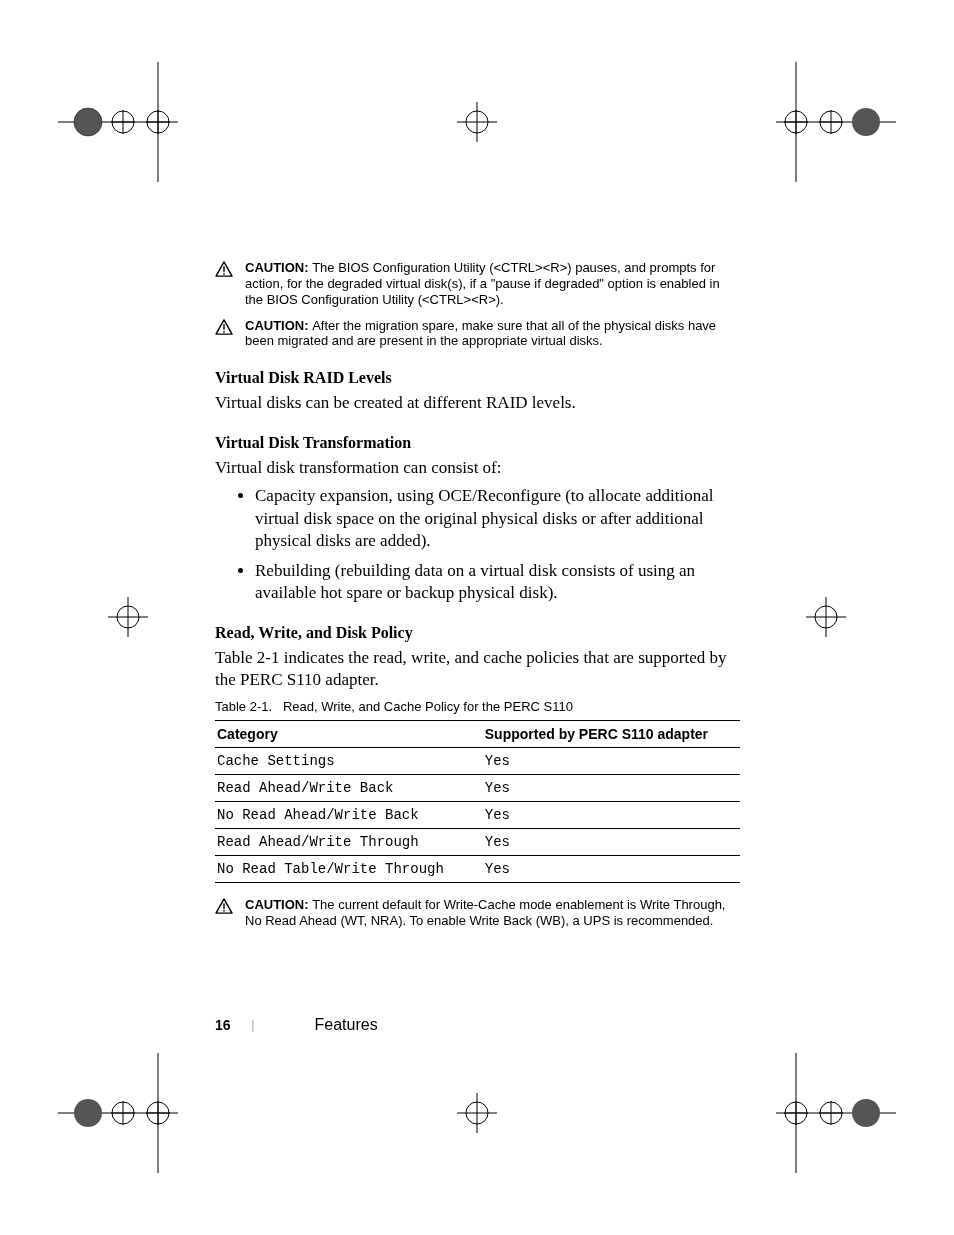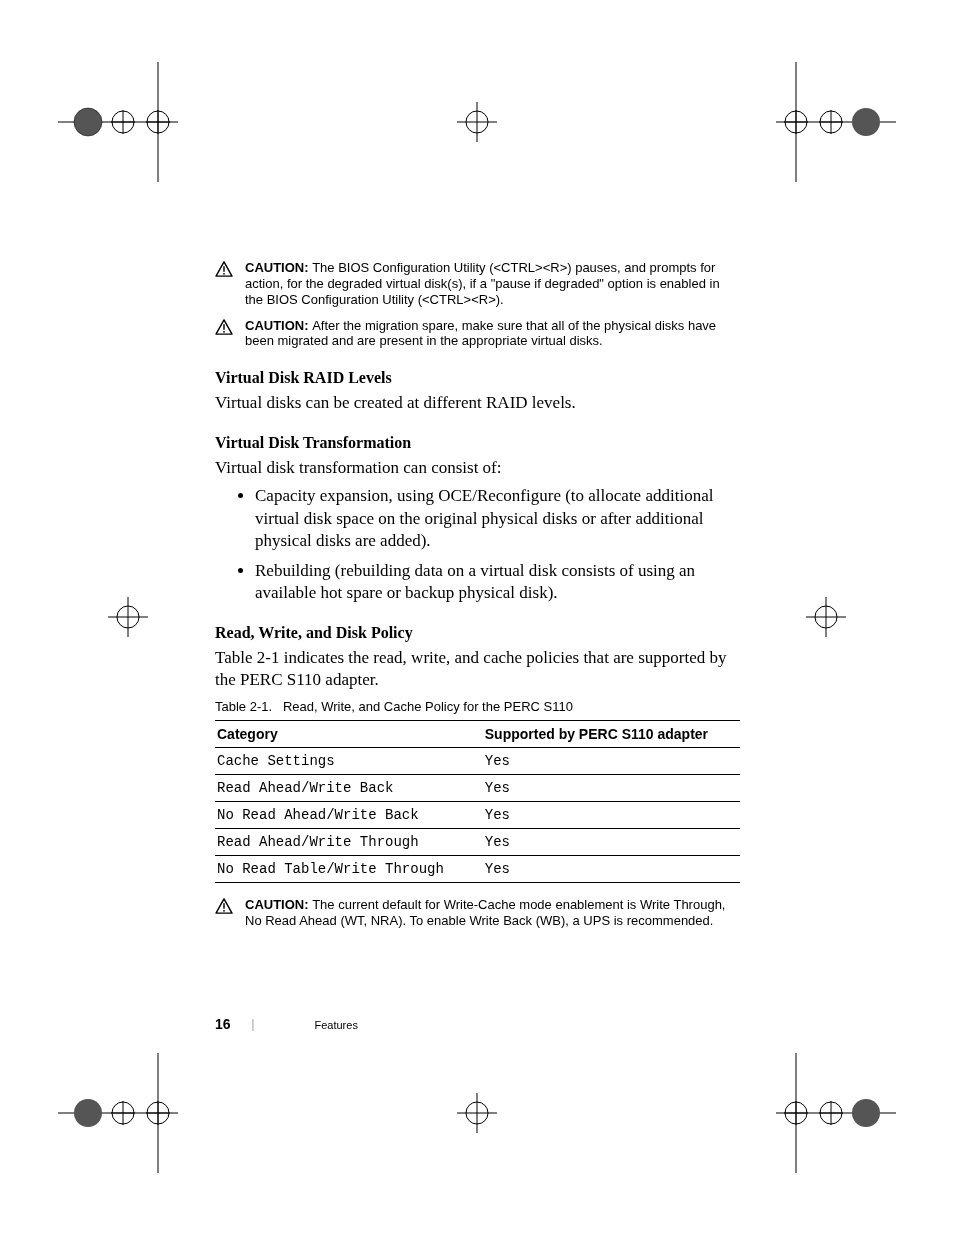--- a/index.html
+++ b/index.html
@@ -104,21 +104,21 @@
   }
   .footer .divider {
     padding: 0 18px;
     color: #666;
     font-size: 12px;
     position: relative;
     top: -1px;
   }
   .footer .section {
     font-family: "Helvetica Neue", Helvetica, Arial, sans-serif;
-    font-size: 11px;
+    font-size: 16px;
     padding-left: 39px;
   }
   
   .reg {
     position: absolute;
     width: 120px;
     height: 120px;
     pointer-events: none;
   }
   .reg svg { width: 100%; height: 100%; }

